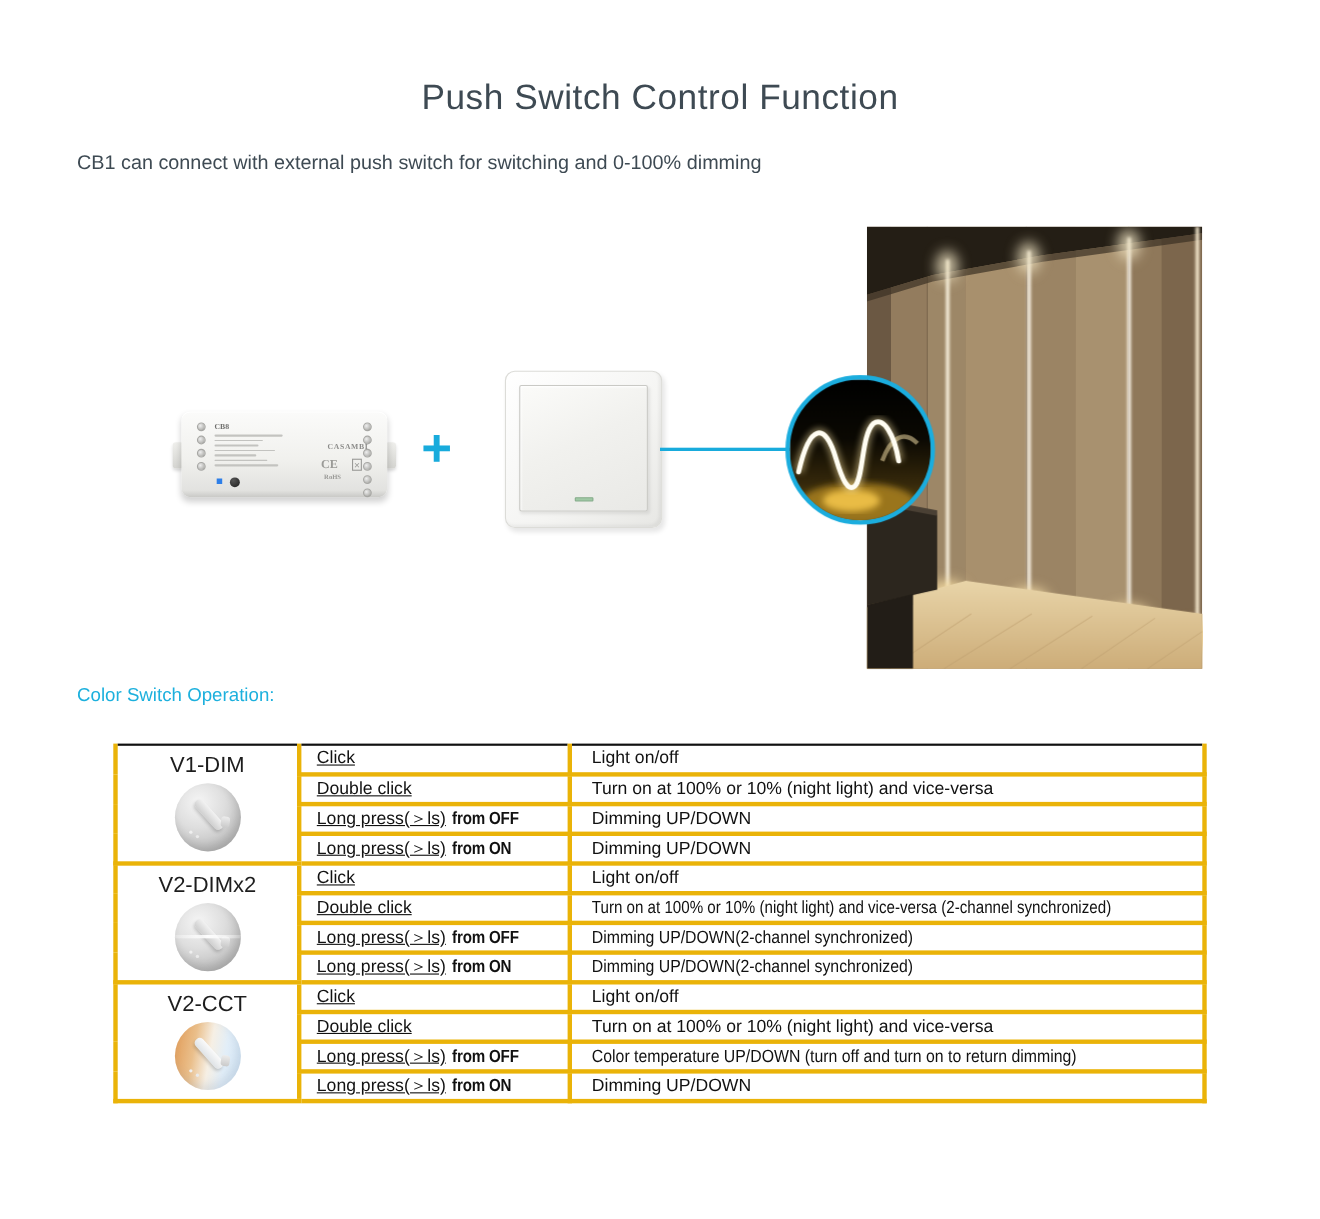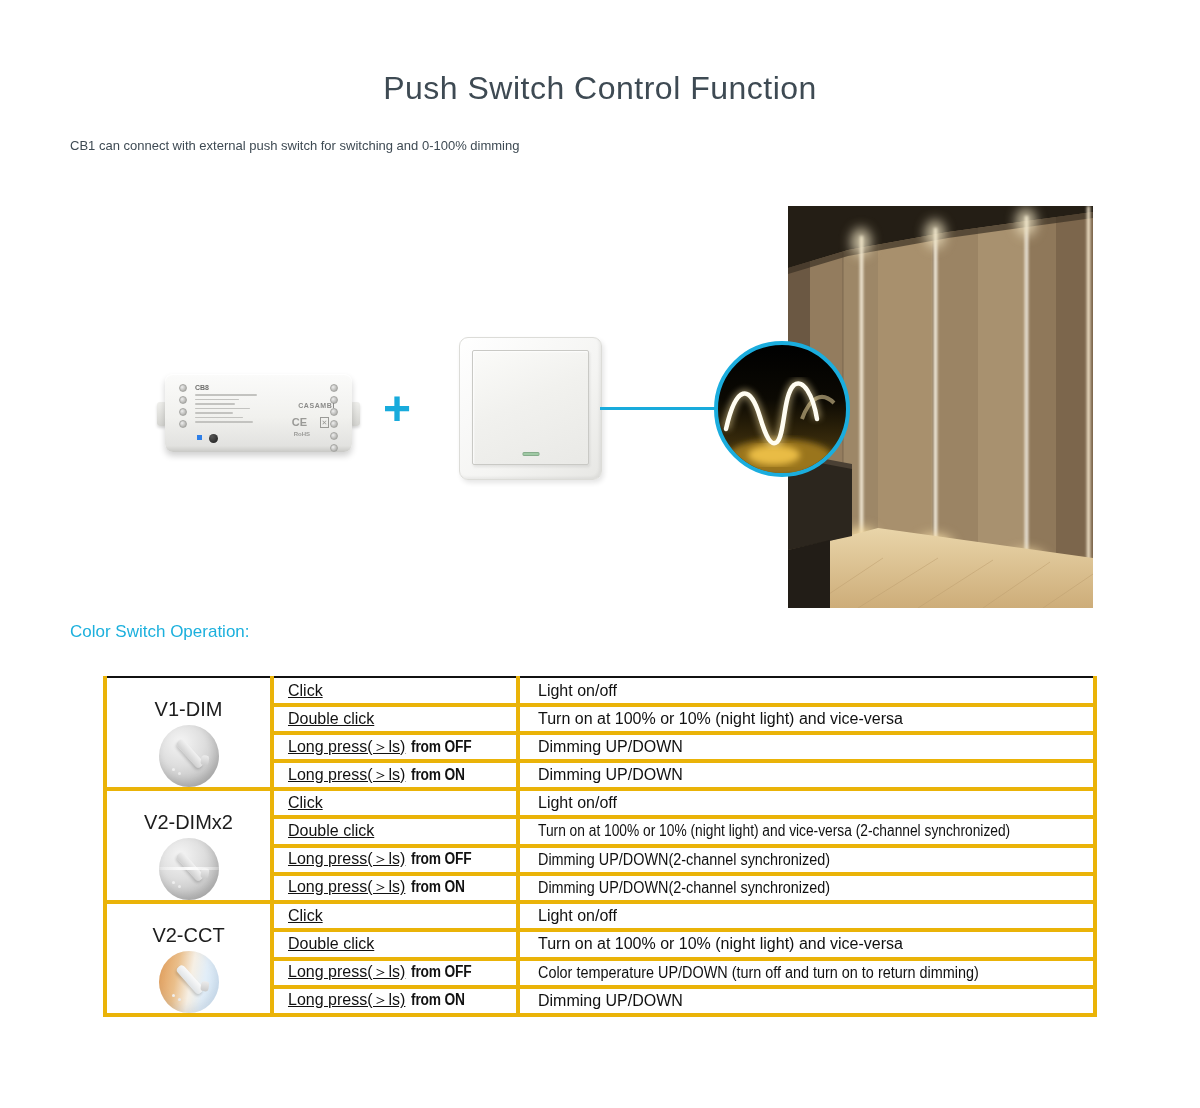--- a/index.html
+++ b/index.html
@@ -2,31 +2,31 @@
 <html><head>
 <meta charset="utf-8">
 <style>
   * { margin:0; padding:0; box-sizing:border-box; }
   html,body { background:#ffffff; width:1200px; height:1108px; font-family:"Liberation Sans", sans-serif; }
   .canvas { position:relative; width:1200px; height:1108px; background:#fff; overflow:hidden; }
 
   
   .title { position:absolute; left:0; top:70px; width:1200px; text-align:center;
            font-size:32px; font-weight:400; letter-spacing:.5px; color:#3e4a53; }
-  .subtitle { position:absolute; left:70px; top:138px; font-size:13px; color:#3e4a53; }
+  .subtitle { position:absolute; left:70px; top:138px; font-size:18px; color:#3e4a53; }
   .op-label { position:absolute; left:70px; top:622px; font-size:17px; color:#1cb0dd; }
 
   
   .plus { position:absolute; left:383px; top:381px; font-size:48px; font-weight:700; color:#18abdc; }
 
   
   .device { position:absolute; left:157px; top:372px; width:203px; height:86px; }
   .device .body { position:absolute; left:8px; top:2px; width:187px; height:78px;
       background:linear-gradient(180deg,#fbfbfa 0%,#f1f1ee 55%,#dddddad9 92%,#c9c9c6 100%);
-      border-radius:8px; box-shadow:0 4px 6px rgba(0,0,0,.18), inset 0 1px 0 #fff; }
+      border-radius:8px; box-shadow:0 4px 6px rgba(0,0,0,.18), inset 0 1px 0 #fff;font-family:Liberation Serif, serif; }
   .device .ear { position:absolute; top:30px; width:10px; height:24px; background:linear-gradient(180deg,#efefec,#d4d4d0); border-radius:3px; box-shadow:0 2px 3px rgba(0,0,0,.15); }
   .device .ear.l { left:0; } .device .ear.r { right:0; }
   .screwcol { position:absolute; top:10px; display:flex; flex-direction:column; gap:4px; }
   .screwcol.l { left:14px; } .screwcol.r { right:14px; }
   .screw { width:8px; height:8px; border-radius:50%; background:radial-gradient(circle at 35% 35%, #eee, #b9b9b6 65%, #8f8f8c); border:1px solid #a7a7a4; }
   .label-area { position:absolute; left:30px; top:10px; width:142px; height:62px; }
   .model { font-size:7px; font-weight:700; color:#6f6f6d; }
   .spec-lines { margin-top:3px; }
   .spec-lines div { height:1.5px; background:#c3c3c0; margin-bottom:3px; border-radius:1px; }
   .brand { position:absolute; right:2px; top:18px; font-size:7px; font-weight:700; letter-spacing:.6px; color:#8b8b89; }
@@ -56,21 +56,21 @@
   .zoom-circle svg { position:absolute; left:0; top:0; }
 
   
   .photo { position:absolute; left:788px; top:206px; width:305px; height:402px; overflow:hidden; }
 
   
   .op-table { position:absolute; left:103px; top:676px; border-collapse:collapse; table-layout:fixed; }
   .op-table td { border:4px solid #eab308; font-size:16px; color:#111; height:27px; padding:0 6px 0 14px; vertical-align:middle; overflow:hidden; white-space:nowrap; }
   .op-table { border:2px solid #111; }
   .op-table tr.section-start td { border-top:2px solid #111; }
-  .op-table td.mode-cell { width:167px; border-right:2px solid #111; text-align:center; vertical-align:top; padding:17px 0 0 0; }
+  .op-table td.mode-cell { width:167px; border-right:2px solid #111; text-align:center; vertical-align:top; padding:4px 0 0 0; }
   .op-table td.action-cell { width:246px;text-decoration:underline; }
   .op-table td.result-cell { width:574px; padding-left:18px; }
   .mode-name { font-size:20px; color:#1d1d1d; margin-top:3px; }
   .suffix { display:inline-block; transform:scaleX(.86); transform-origin:left center; font-weight:700; margin-left:6px; letter-spacing:-.2px; }
   .fit { display:inline-block; transform-origin:left center; }
   .fit.c1 { transform:scaleX(.86); }
   .fit.c2 { transform:scaleX(.90); }
 
   
   .sphere { position:relative; width:60px; height:62px; border-radius:50%; margin:4px auto 0;

